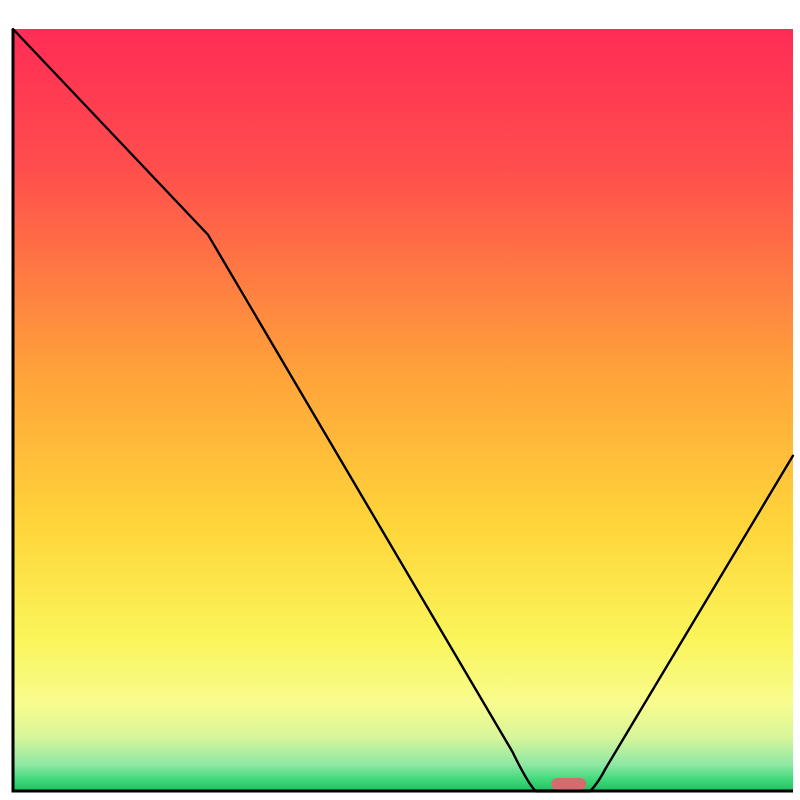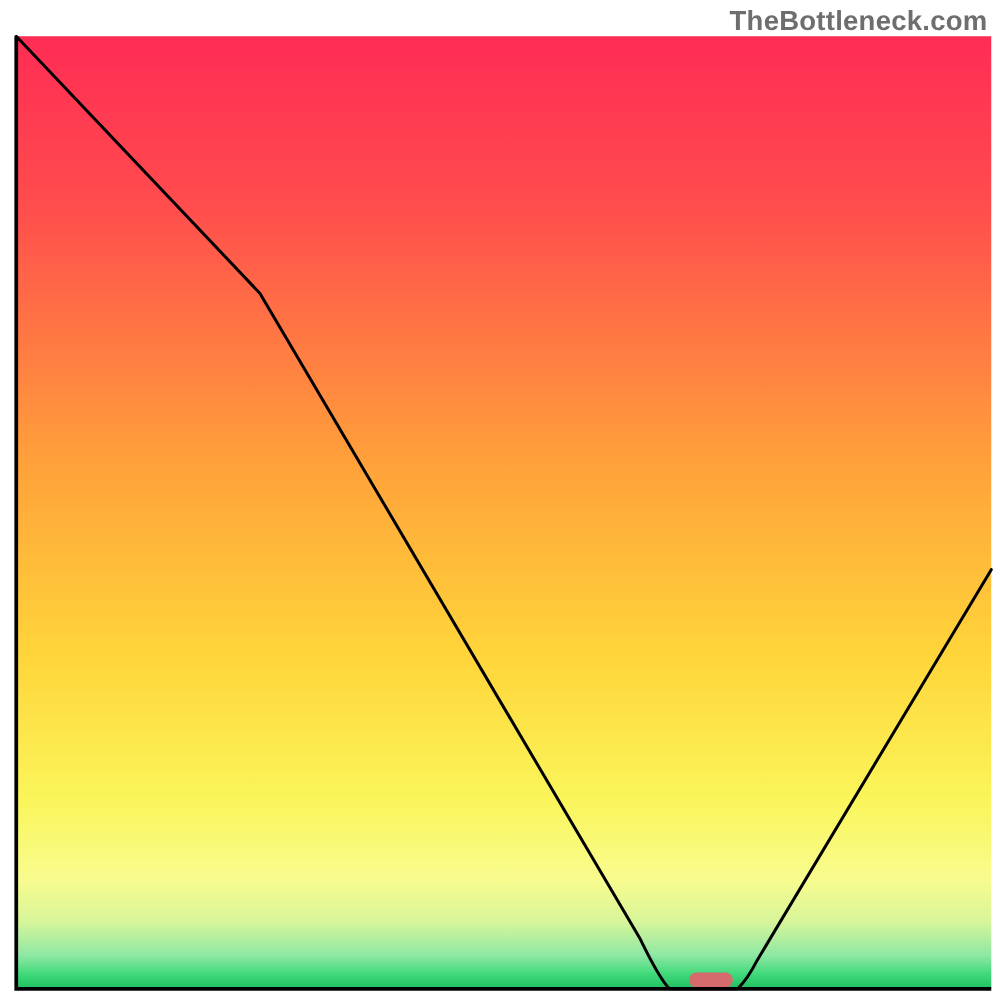--- a/index.html
+++ b/index.html
@@ -27,21 +27,20 @@
     letter-spacing: 0.2px;
   }
   svg {
     display: block;
   }
 </style>
 </head>
 <body>
 
 <div class="chart-container">
-  <div class="watermark">TheBottleneck.com</div>
   <svg id="chart-svg" width="800" height="800" viewBox="0 0 800 800">
     <defs>
       <linearGradient id="bg-grad" x1="0" y1="0" x2="0" y2="1">
           <stop offset="0.00%" stop-color="#ff2c55"></stop>
           <stop offset="18.00%" stop-color="#ff4d4d"></stop>
           <stop offset="45.00%" stop-color="#ffa23a"></stop>
           <stop offset="65.00%" stop-color="#ffd53a"></stop>
           <stop offset="80.00%" stop-color="#faf55a"></stop>
           <stop offset="88.50%" stop-color="#f8fc8e"></stop>
           <stop offset="93.00%" stop-color="#d7f59a"></stop>

